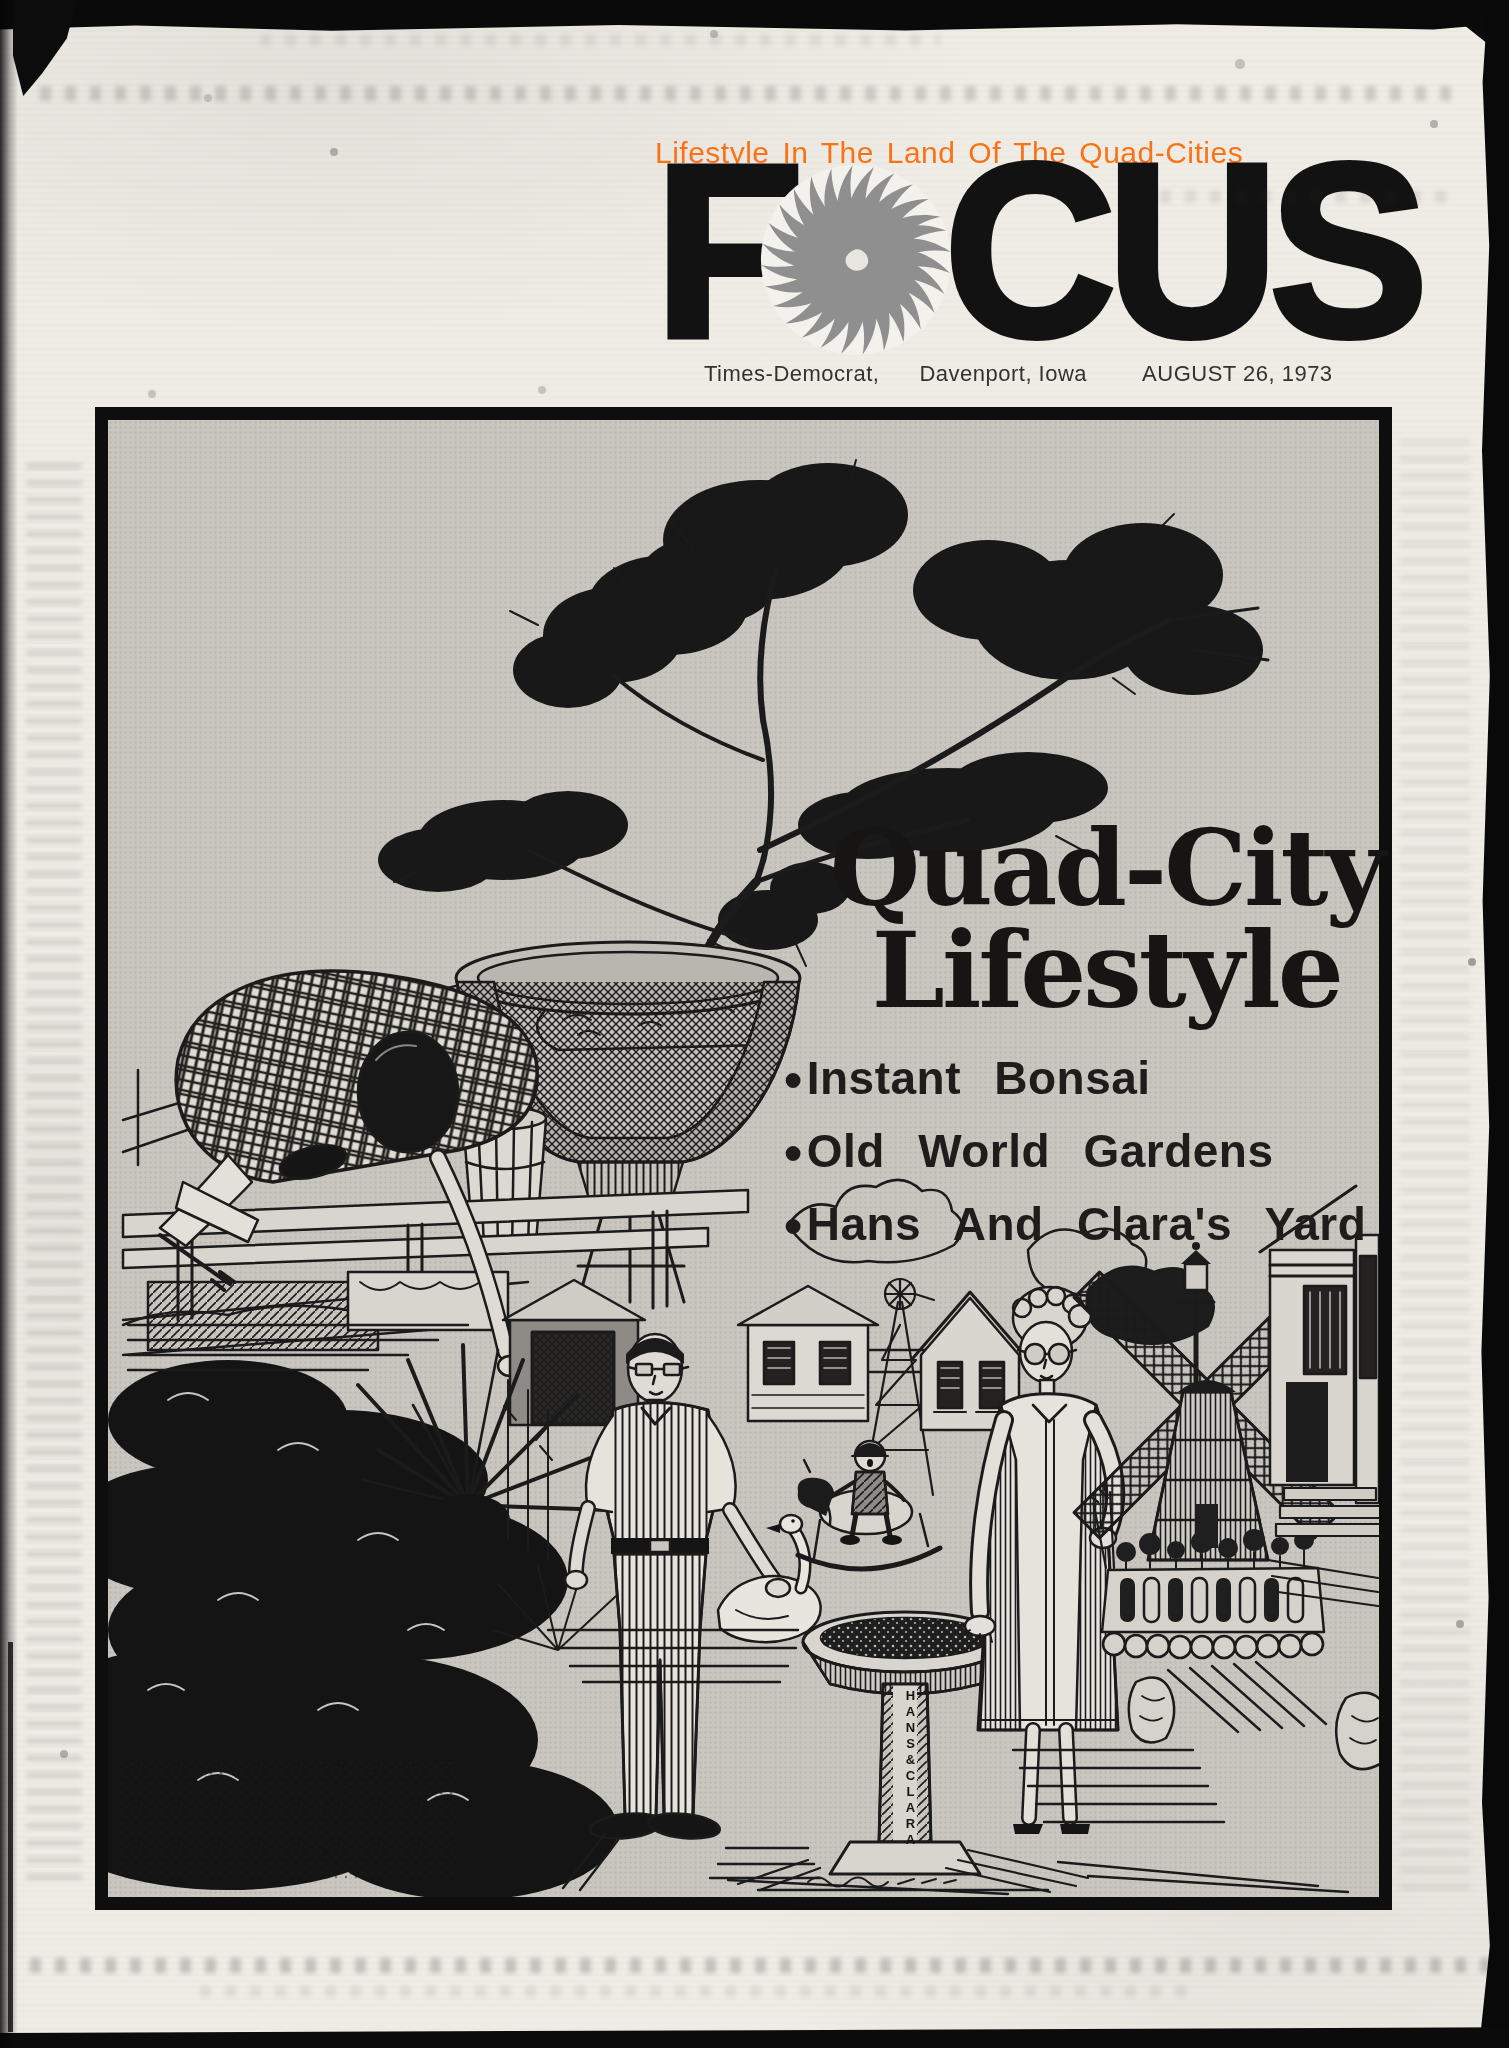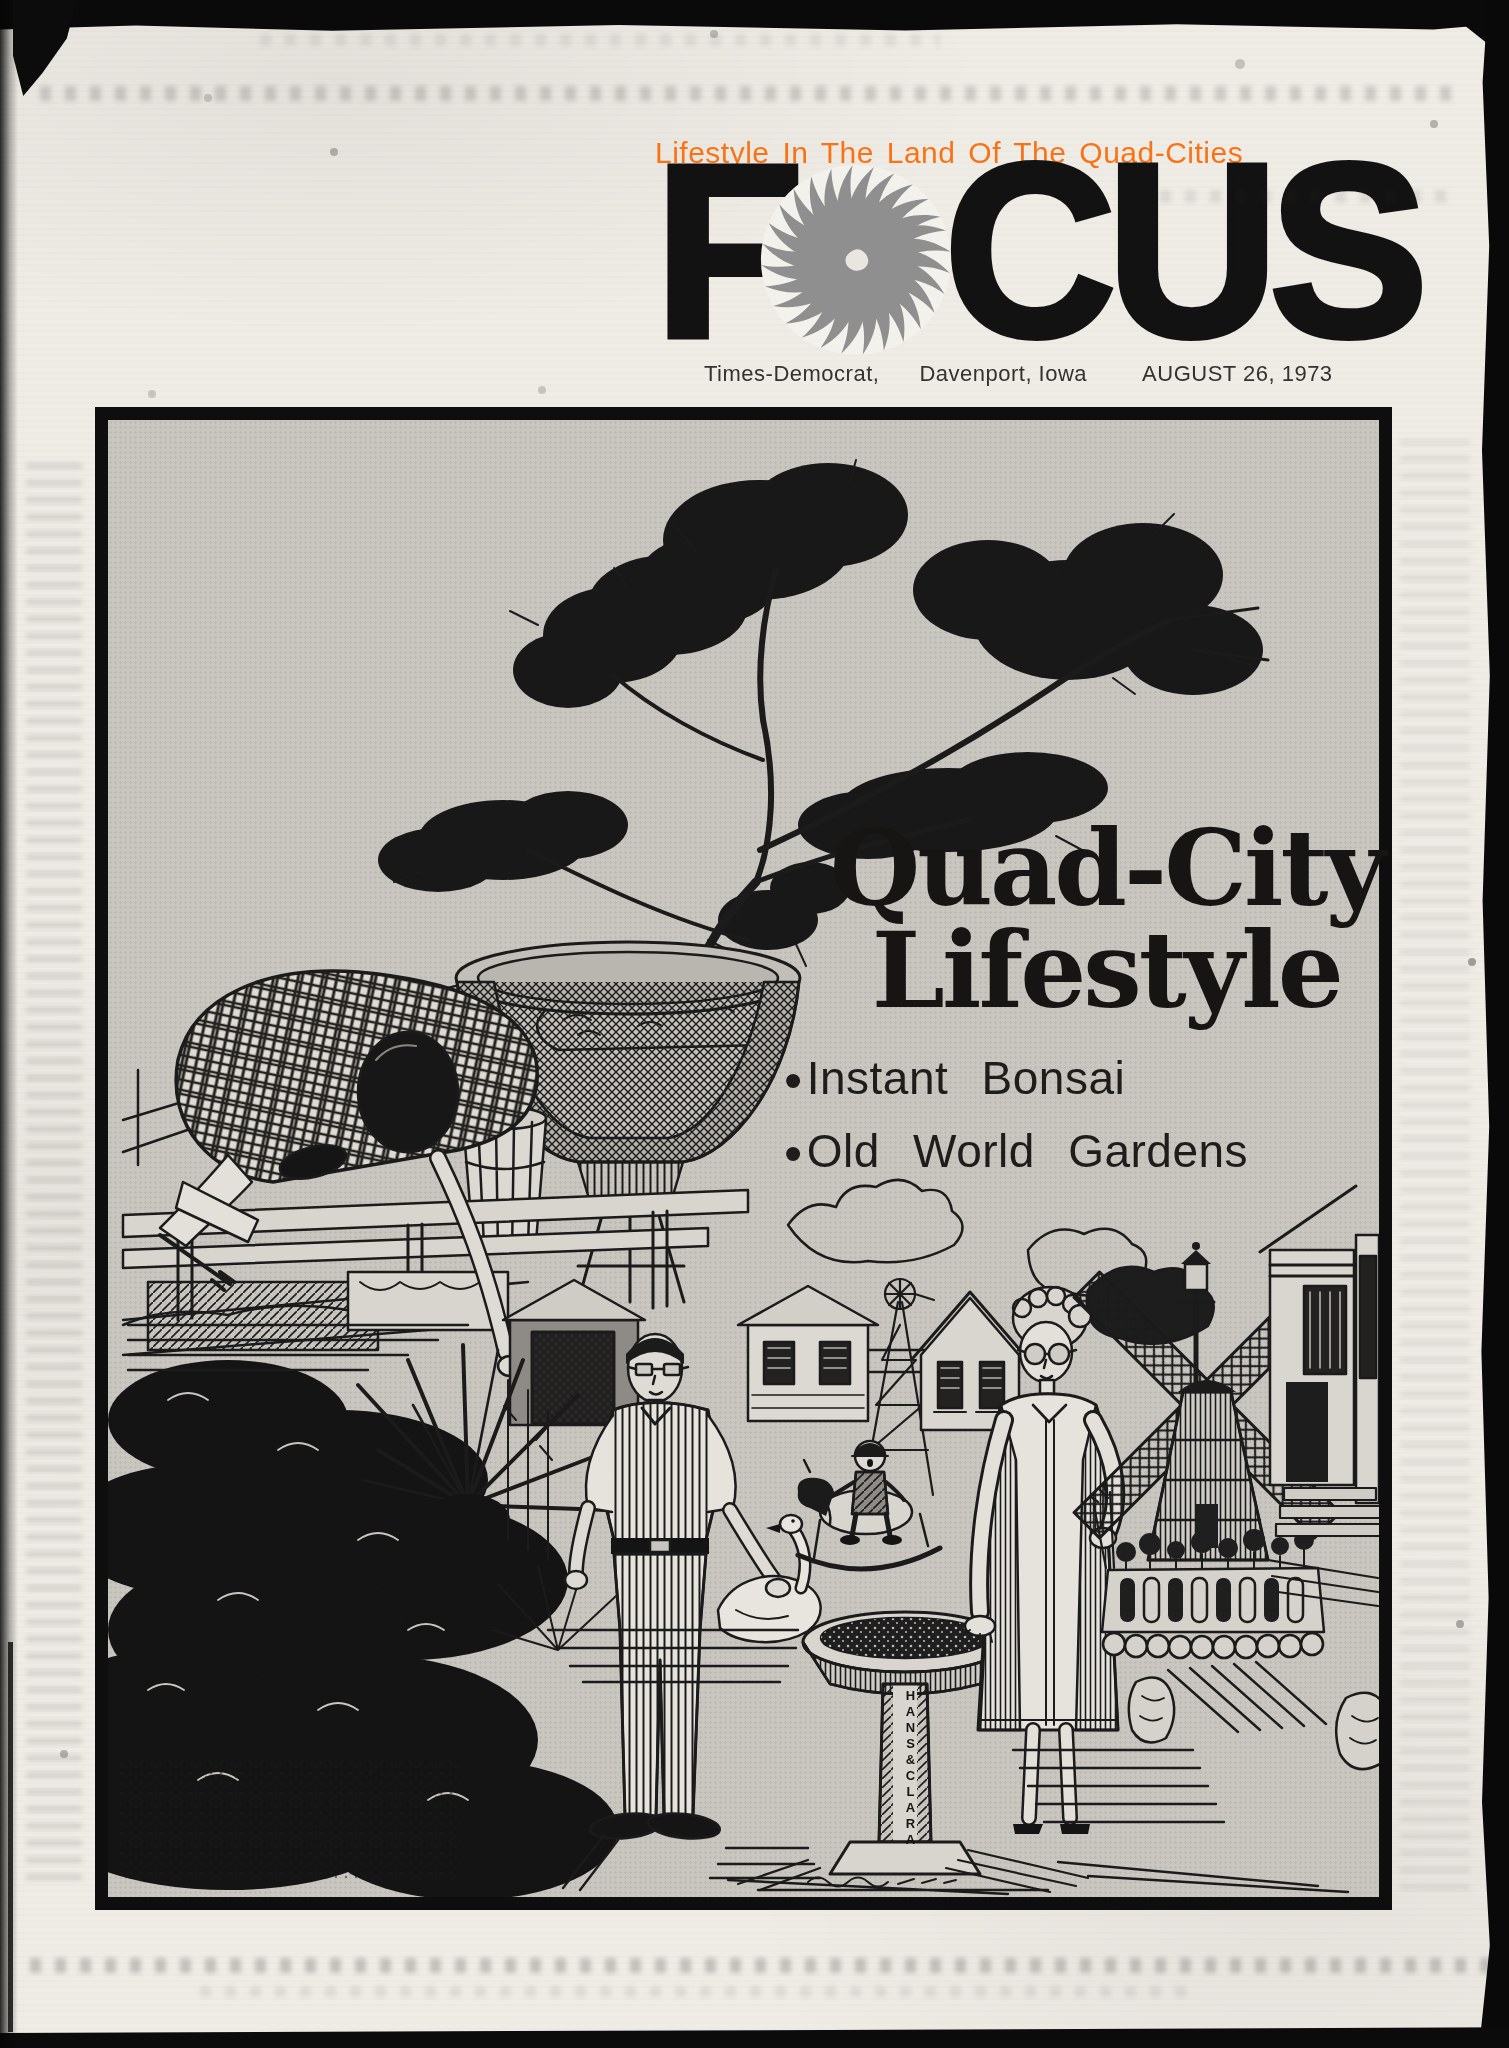--- a/index.html
+++ b/index.html
@@ -26,21 +26,21 @@
   
   .frame{position:absolute;left:95px;top:407px;width:1271px;height:1477px;
     border:13px solid #0e0e0e;background-color:#c9c6c0;
     background-image:radial-gradient(rgba(0,0,0,.06) 1px, transparent 1.3px);
     background-size:5px 5px;}
   .art{position:absolute;inset:0;width:100%;height:100%;}
   .headline{position:absolute;top:398px;right:-4px;text-align:center;
     font-family:"DejaVu Serif",serif;font-weight:700;font-size:104px;
     line-height:.98;letter-spacing:-3px;color:#161513;}
   .features{position:absolute;left:676px;top:630px;margin:0;padding:0;list-style:none;
-    font-size:46px;font-weight:400;color:#1e1d1b;letter-spacing:.5px;word-spacing:20px;}
+    font-size:46px;font-weight:700;color:#1e1d1b;letter-spacing:.5px;word-spacing:20px;}
   .features li{margin:0 0 13px 0;white-space:nowrap;}
   .features .blt{font-size:52px;vertical-align:-4px;margin-right:4px;word-spacing:0;}
   .inscription{position:absolute;left:786px;top:1268px;width:24px;height:158px;
     writing-mode:vertical-rl;text-orientation:upright;font-size:13px;font-weight:700;
     letter-spacing:1px;color:#151515;overflow:hidden;}
   
   .band-top{position:absolute;left:0;top:0;width:100%;height:32px;background:#0a0a0a;
     clip-path:polygon(0 0,100% 0,100% 72%,95% 92%,78% 76%,60% 95%,41% 78%,22% 96%,9% 80%,0 92%);}
   .tear-corner{position:absolute;right:16px;top:0;width:78px;height:48px;background:#0a0a0a;
     clip-path:polygon(0 0,100% 0,100% 100%,52% 38%);}
@@ -484,20 +484,21 @@
     </svg>
 
     <div class="headline">
       <div>Quad-City</div>
       <div>Lifestyle</div>
     </div>
 
     <ul class="features">
       <li><span class="blt">•</span><span>Instant Bonsai</span></li>
       <li><span class="blt">•</span><span>Old World Gardens</span></li>
+      <li><span class="blt">•</span><span>Hans And Clara's Yard</span></li>
     </ul>
 
     <span class="inscription">HANS&amp;CLARA</span>
   </div>
 
   <div class="ghost g-row" style="left:40px;top:86px;width:1420px;height:15px;opacity:.33;"></div>
   <div class="ghost g-row" style="left:260px;top:34px;width:680px;height:12px;opacity:.15;"></div>
   <div class="ghost g-row" style="left:1160px;top:190px;width:300px;height:13px;opacity:.18;"></div>
   <div class="ghost g-row" style="left:30px;top:1958px;width:1460px;height:15px;opacity:.42;"></div>
   <div class="ghost g-row" style="left:200px;top:1986px;width:1000px;height:11px;opacity:.16;"></div>

